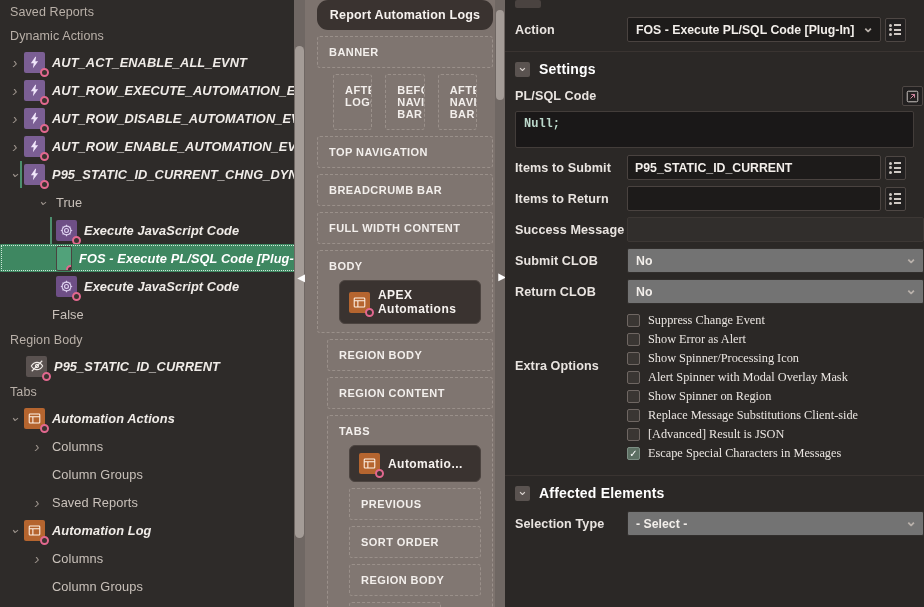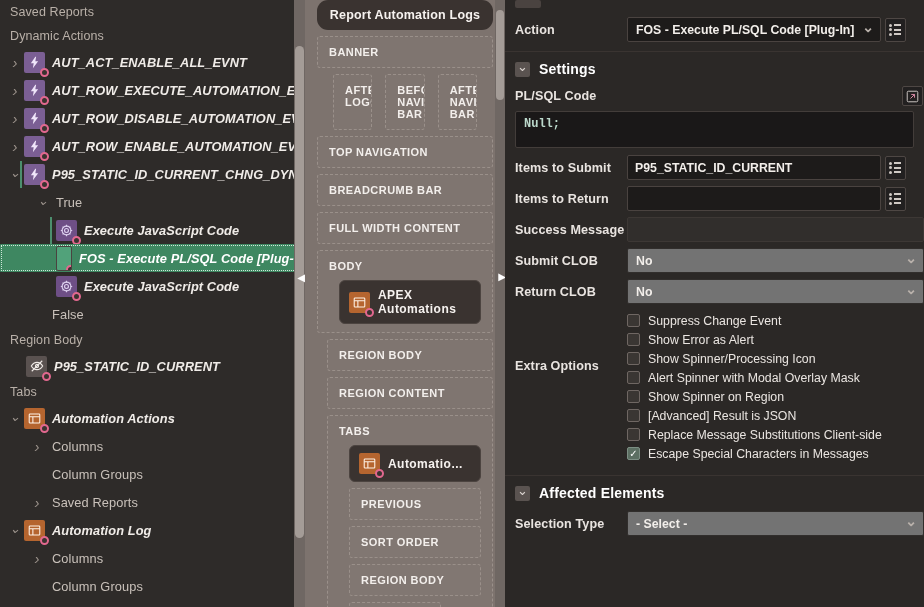--- a/index.html
+++ b/index.html
@@ -248,20 +248,21 @@
   .codearea .kw { color:#bcd9cc; font-weight:bold; }
 
   .chk-block { display:flex; align-items:flex-start; padding:4px 0 6px 10px; }
   .chk-block .plabel { padding-top:48px; }
   .chk-list { flex:1 1 auto; }
   .chk {
     display:flex; align-items:center;
     height:19px;
     font-size:12.3px; color:#eae5e1;
     white-space:nowrap;
+    font-family:Liberation Serif, serif;
   }
   .box {
     width:13px; height:13px; flex:0 0 13px;
     border:1px solid #6f6763;
     background:#3a3633;
     border-radius:2px;
     margin-right:8px;
     display:flex; align-items:center; justify-content:center;
     font-size:10px; color:#ffffff;
   }
@@ -676,25 +677,25 @@
         <label class="chk">
           <span class="box"></span>
           <span>Alert Spinner with Modal Overlay Mask</span>
         </label>
         <label class="chk">
           <span class="box"></span>
           <span>Show Spinner on Region</span>
         </label>
         <label class="chk">
           <span class="box"></span>
-          <span>[Advanced] Result is JSON</span>
+          <span>Replace Message Substitutions Client-side</span>
         </label>
         <label class="chk">
           <span class="box"></span>
-          <span>Replace Message Substitutions Client-side</span>
+          <span>[Advanced] Result is JSON</span>
         </label>
         <label class="chk">
           <span class="box on"></span>
           <span>Escape Special Characters in Messages</span>
         </label>
       </div>
     </div>
 
     <div class="section-hdr">
       <span class="sect-toggle"></span>

